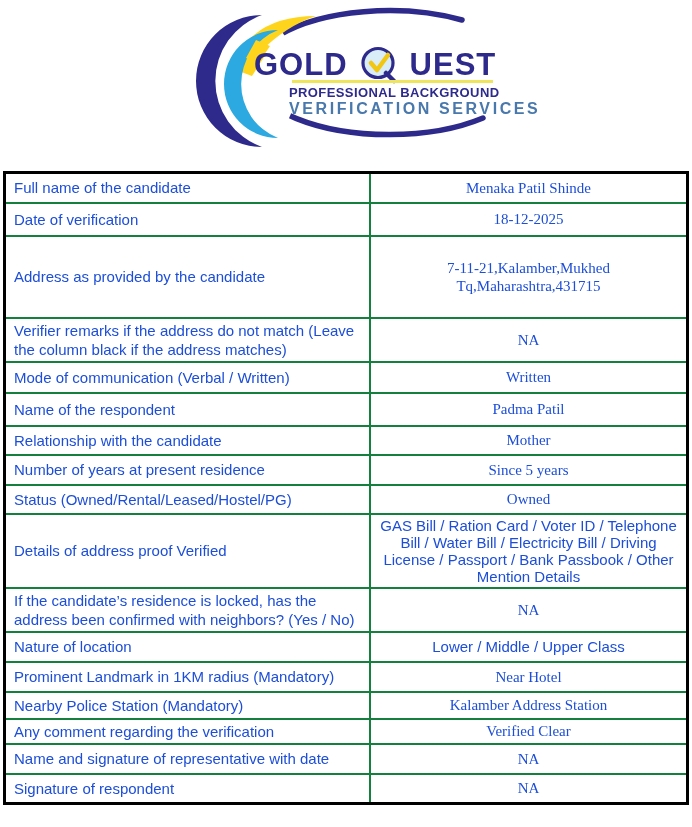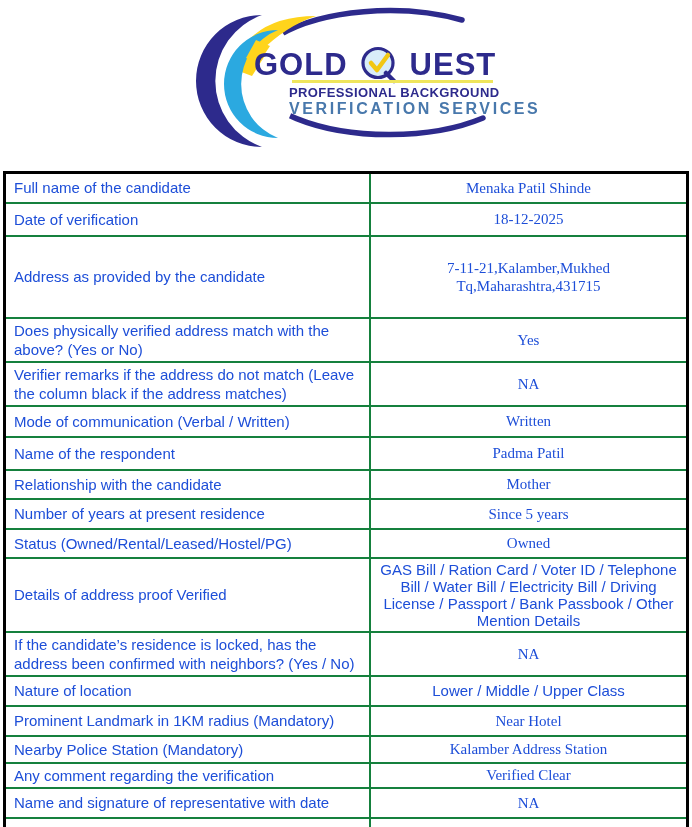--- a/index.html
+++ b/index.html
@@ -116,24 +116,20 @@
         <td class="value">Menaka Patil Shinde</td>
       </tr>
       <tr style="height:33px">
         <td class="label">Date of verification</td>
         <td class="value">18-12-2025</td>
       </tr>
       <tr style="height:82px">
         <td class="label">Address as provided by the candidate</td>
         <td class="value">7-11-21,Kalamber,Mukhed Tq,Maharashtra,431715</td>
       </tr>
-      <tr style="height:33px">
-        <td class="label">Does physically verified address match with the above? (Yes or No)</td>
-        <td class="value">Yes</td>
-      </tr>
       <tr style="height:28px">
         <td class="label">Verifier remarks if the address do not match (Leave the column black if the address matches)</td>
         <td class="value">NA</td>
       </tr>
       <tr style="height:31px">
         <td class="label">Mode of communication (Verbal / Written)</td>
         <td class="value">Written</td>
       </tr>
       <tr style="height:33px">
         <td class="label">Name of the respondent</td>

